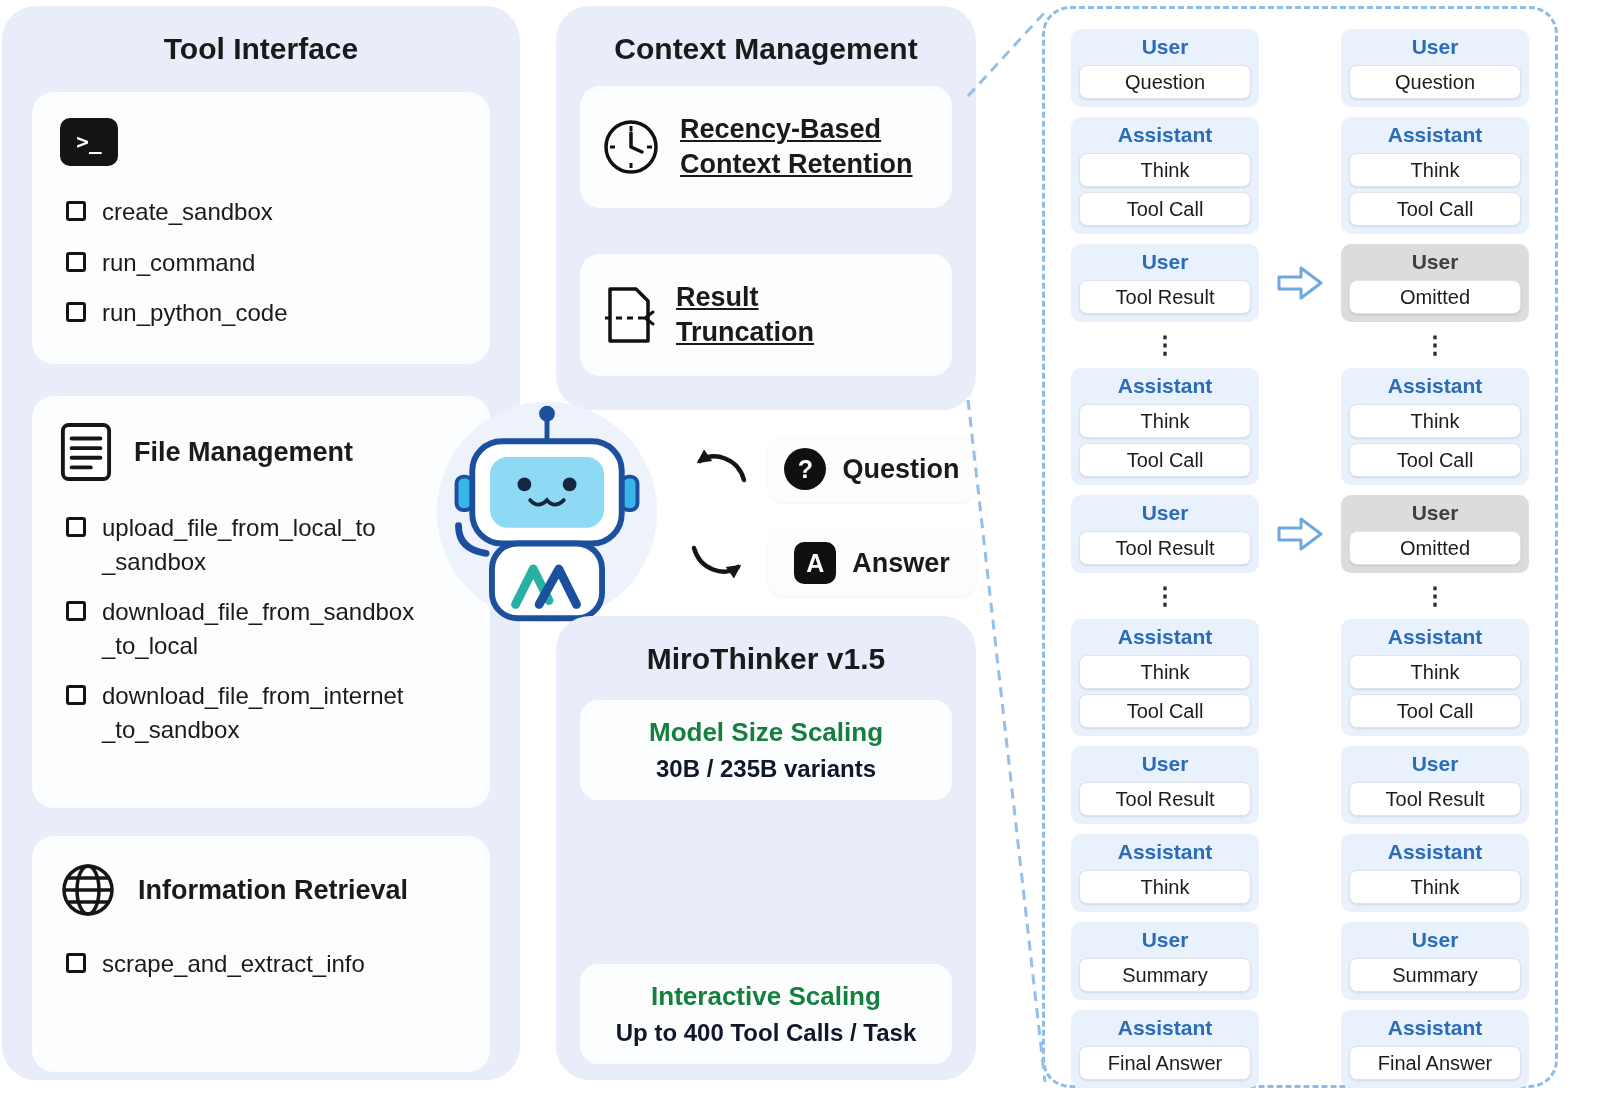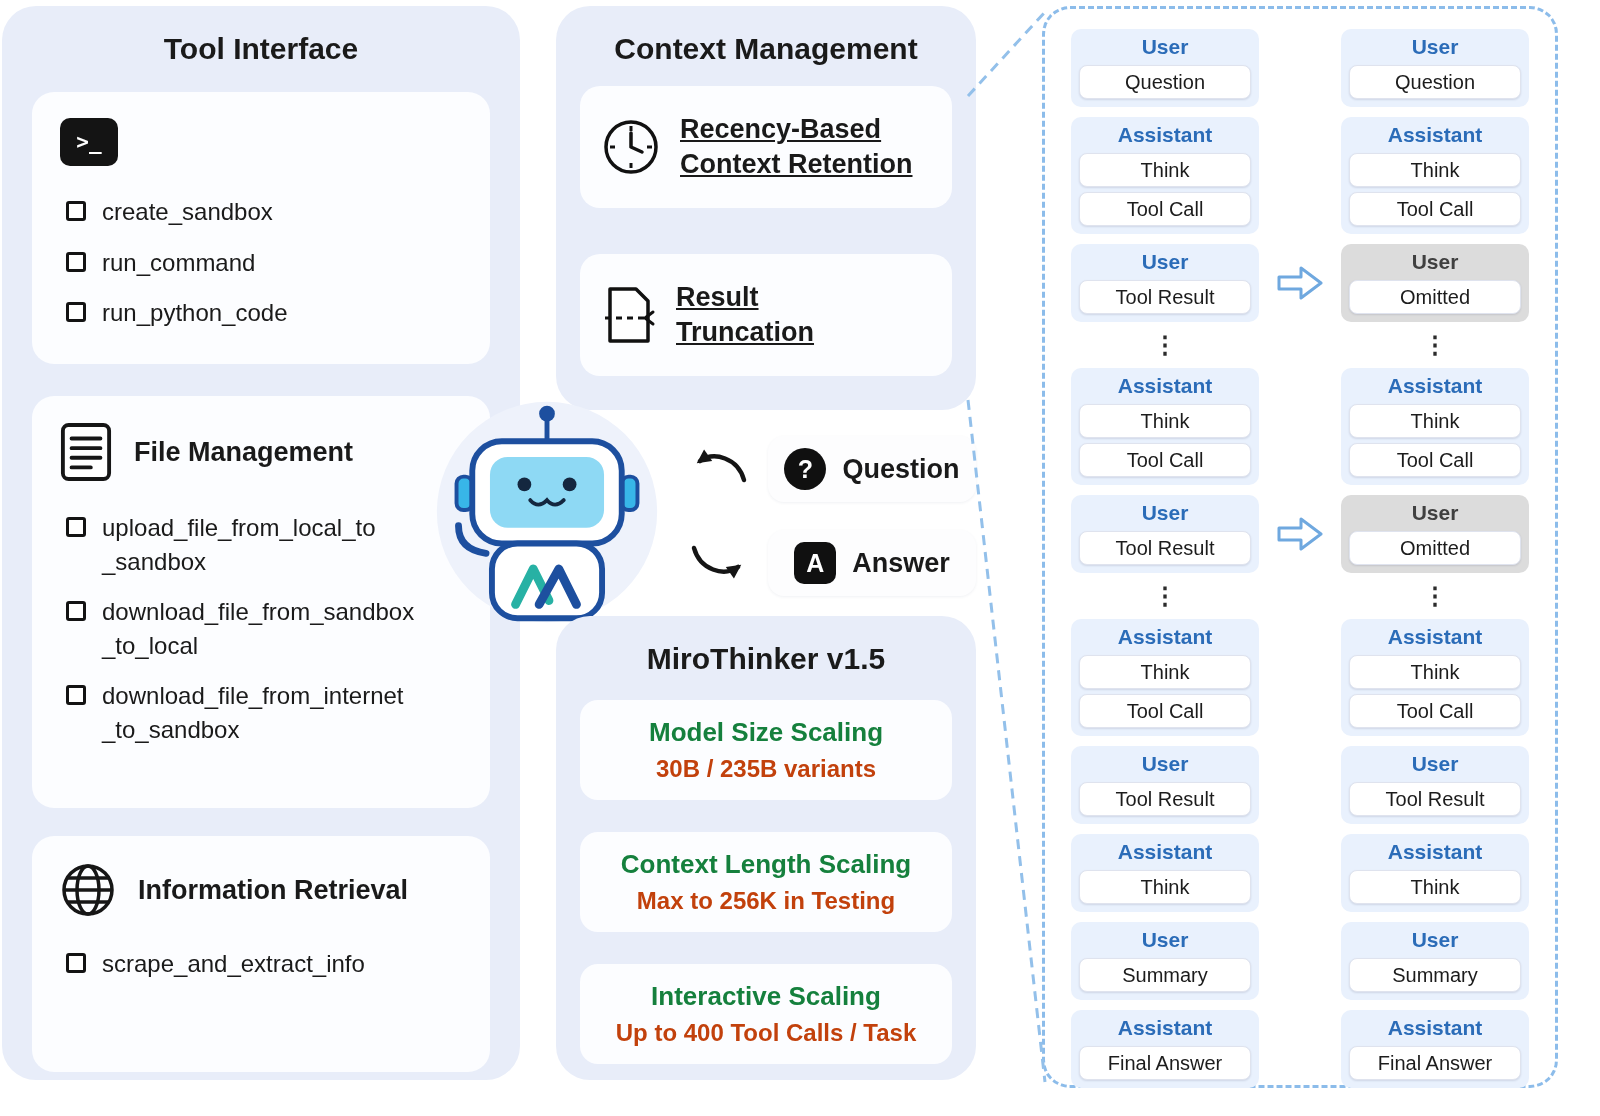--- a/index.html
+++ b/index.html
@@ -26,21 +26,21 @@
   
   .feature-card { position:absolute; left:24px; width:372px; background:#fcfdff; border-radius:20px;
     display:flex; align-items:center; gap:20px; padding:0 22px; box-sizing:border-box; }
   .feature-label { font-size:27px; font-weight:600; white-space:pre-line; line-height:1.3;text-decoration:underline; }
 
   
   .miro-title { font-size:30px; font-weight:700; text-align:center; padding-top:26px; }
   .miro-card { position:absolute; left:24px; width:372px; height:100px; background:#fcfdff; border-radius:18px;
     display:flex; flex-direction:column; align-items:center; justify-content:center; gap:7px; }
   .miro-card-title { font-size:26px; font-weight:600; color:#15803d; }
-  .miro-card-sub { font-size:24px; font-weight:600; color:#c2410c; }
+  .miro-card-sub { font-size:24px; font-weight:600; color:#0f172a; }
 
   
   .qa-card { position:absolute; width:208px; height:66px; background:#fdfdfe; border-radius:16px;
     display:flex; align-items:center; justify-content:center; gap:16px; box-shadow:0 1px 3px rgba(40,60,100,.07); }
   .qa-icon-circle, .qa-icon-square { width:42px; height:42px; background:#101010; color:#fff;
     display:flex; align-items:center; justify-content:center; font-size:25px; font-weight:700; flex:0 0 auto; }
   .qa-icon-circle { border-radius:50%; }
   .qa-icon-square { border-radius:10px; }
   .qa-label { font-size:27px; font-weight:600; }
   .arc-arrow { position:absolute; }
@@ -194,24 +194,20 @@
     <span class="qa-label">Answer</span>
   </div>
 
   <div class="panel" style="left:556px; top:616px; width:420px; height:464px;">
     <div class="miro-title">MiroThinker v1.5</div>
 
     <div class="miro-card" style="top:84px;">
       <div class="miro-card-title">Model Size Scaling</div>
       <div class="miro-card-sub">30B / 235B variants</div>
     </div>
-    <div class="miro-card" style="top:216px;">
-      <div class="miro-card-title">Context Length Scaling</div>
-      <div class="miro-card-sub">Max to 256K in Testing</div>
-    </div>
     <div class="miro-card" style="top:348px;">
       <div class="miro-card-title">Interactive Scaling</div>
       <div class="miro-card-sub">Up to 400 Tool Calls / Task</div>
     </div>
   </div>
 
   <div class="flow-panel">
     <div class="conv-grid">
         <div class="msg-block">
           <div class="msg-role">User</div>

